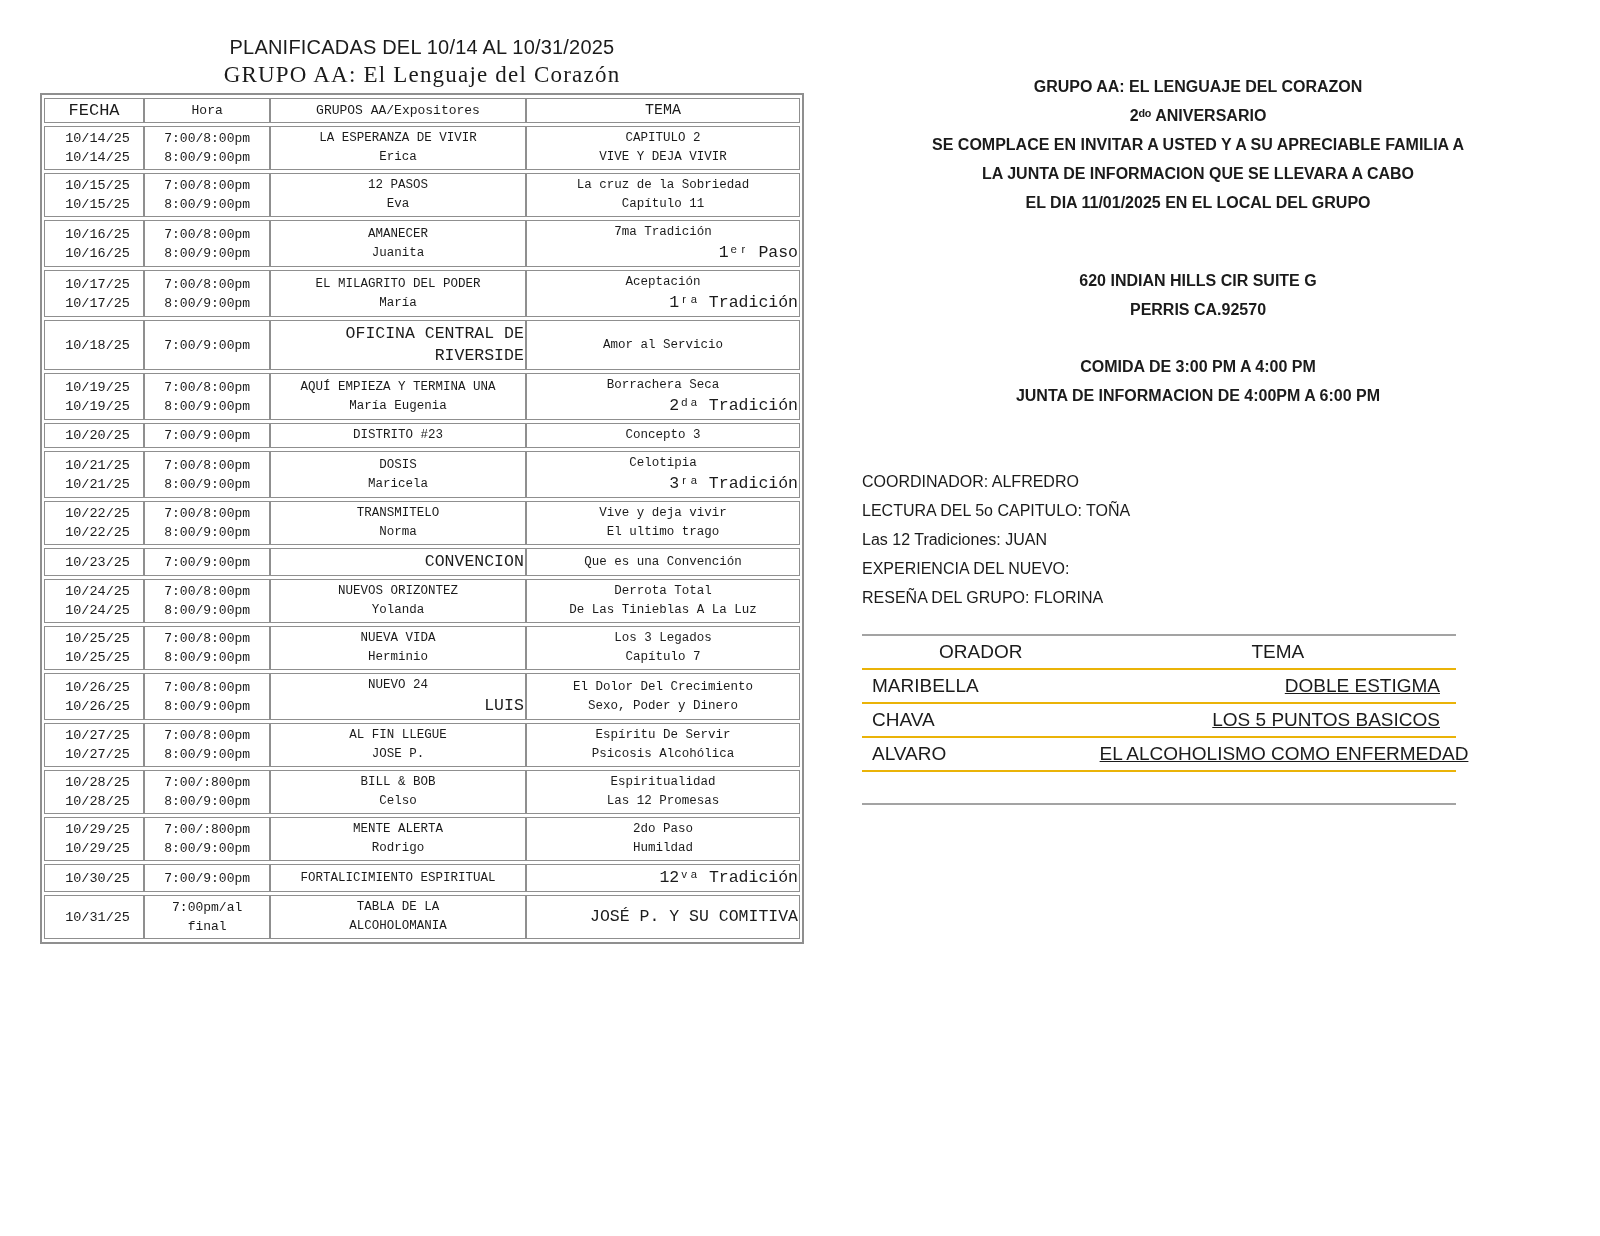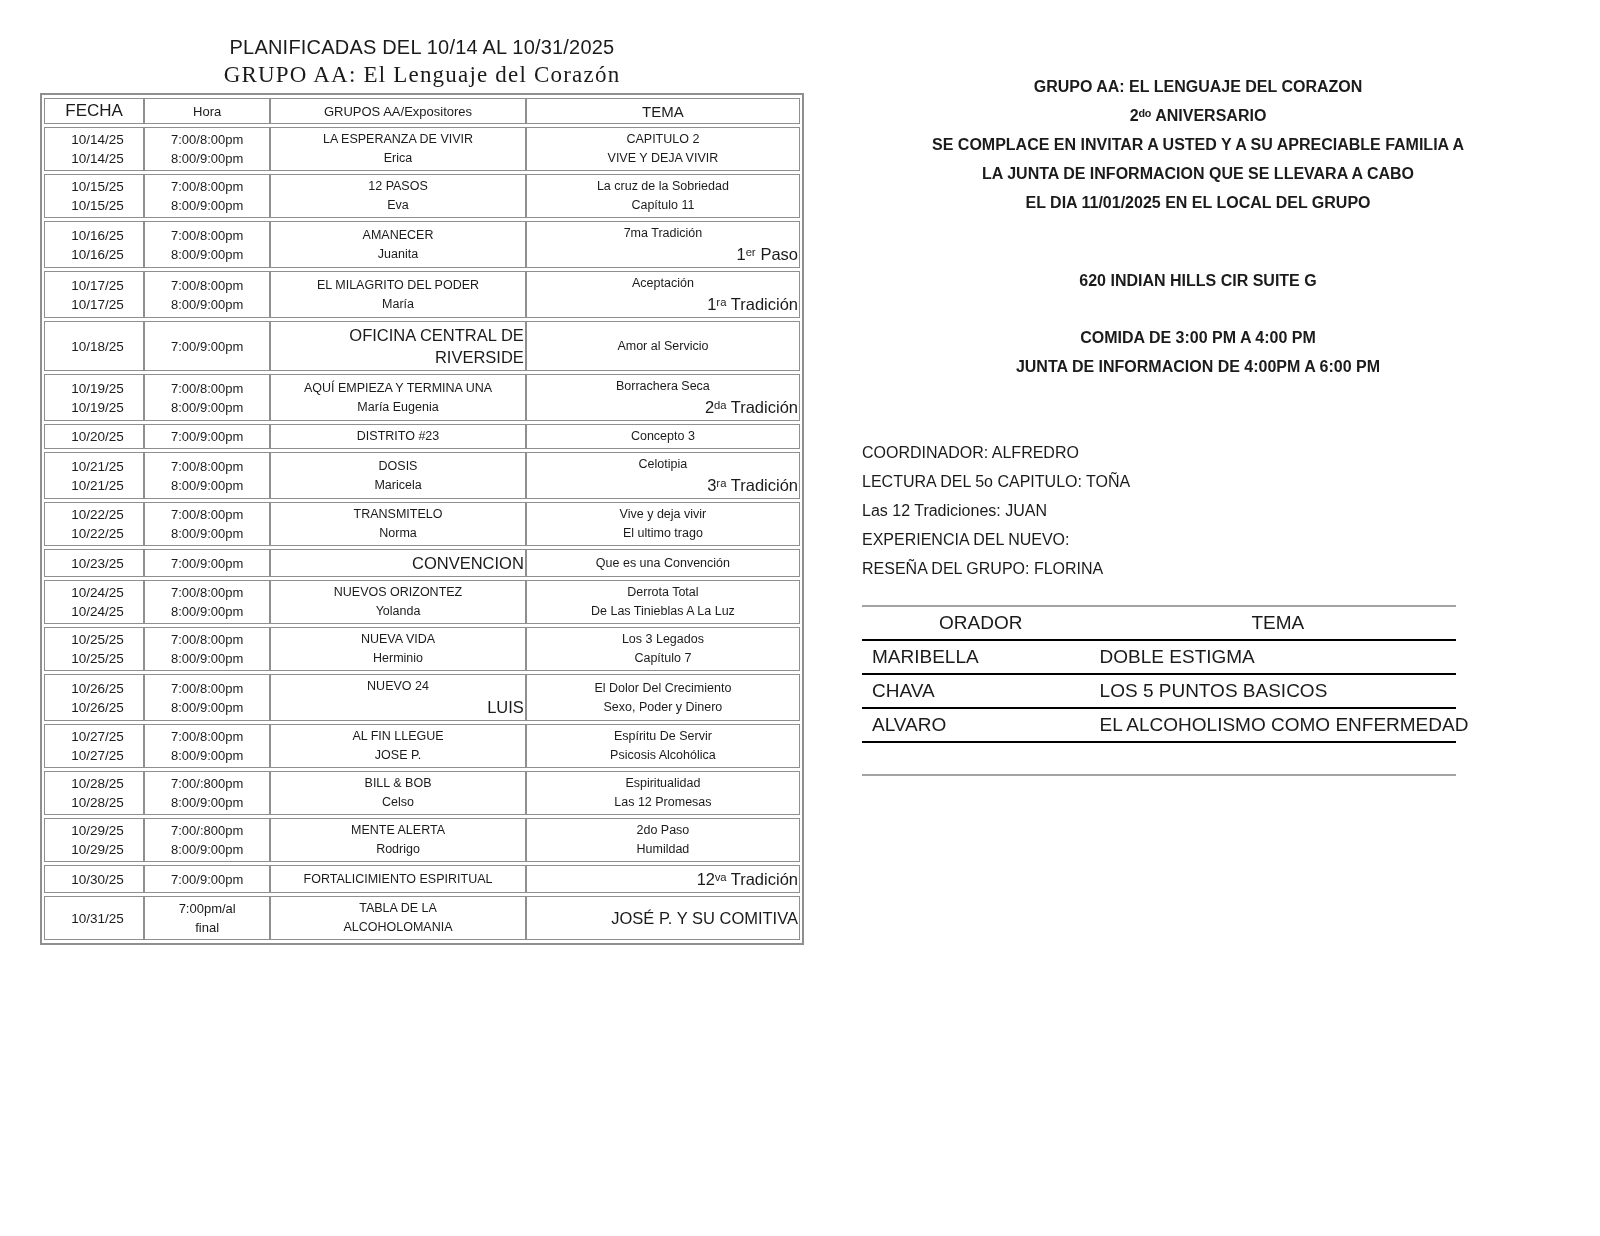--- a/index.html
+++ b/index.html
@@ -6,46 +6,46 @@
   body{
     width:1600px;height:1236px;background:#ffffff;position:relative;
     font-family:"Liberation Sans",sans-serif;color:#1b1b1b;overflow:hidden;
   }
   
   .left-col{position:absolute;left:40px;top:36px;width:764px;}
   .title1{text-align:center;font-size:20px;letter-spacing:.2px;}
   .title2{text-align:center;font-family:"Liberation Serif","DejaVu Serif",serif;
           font-size:23px;letter-spacing:1.2px;margin-top:3px;}
   .tablewrap{border:2px solid #8f8f8f;margin-top:5px;padding:0 2px;background:#fff;}
-  table.schedule{width:100%;border-collapse:separate;border-spacing:0 3px;table-layout:fixed;}
+  table.schedule{width:100%;border-collapse:separate;border-spacing:0 3px;table-layout:fixed;font-family:Liberation Mono, monospace;}
   .schedule th,.schedule td{border:1px solid #8f8f8f;text-align:center;
           vertical-align:middle;padding:2px 1px;background:#fff;}
   .schedule th{font-weight:normal;}
   th.h-fecha{width:13%;font-size:17px;}
   th.h-hora{width:16.5%;font-size:13px;}
   th.h-grupo{width:34%;font-size:13px;}
   th.h-tema{width:36.5%;font-size:15px;}
   .line{font-size:12.5px;line-height:19px;white-space:nowrap;}
   .col-fecha .line{font-size:13.5px;padding-left:7px;}
   .col-hora .line{font-size:13px;}
   .line.lg{font-size:16.5px;line-height:22px;text-align:right;}
   
   .right-col{position:absolute;left:862px;top:72px;width:672px;}
   .inv-center{text-align:center;font-weight:bold;font-size:16px;line-height:29px;}
   .addr{margin-top:49px;}
   .prog{margin-top:28px;}
   .roles{margin-top:57px;font-weight:normal;font-size:16px;line-height:29px;text-align:left;}
   table.speakers{margin-top:22px;width:594px;border-collapse:collapse;font-size:19px;table-layout:fixed;}
-  .speakers th,.speakers td{border-top:2px solid #a3a3a3;border-bottom:2px solid #000000;
+  .speakers th,.speakers td{border-top:2px solid #a3a3a3;border-bottom:2px solid #eab308;
           font-weight:normal;padding:5px 0;white-space:nowrap;}
   .speakers th{text-align:center;}
   th.sp-orador{width:40%;}
   th.sp-tema{width:60%;}
   td.sp-orador-cell{text-align:left;padding-left:10px;}
-  td.sp-tema-cell{text-align:left;padding-right:16px;}
+  td.sp-tema-cell{text-align:right;padding-right:16px;text-decoration:underline;}
   .endline{width:594px;border-top:2px solid #a3a3a3;margin-top:31px;height:0;}
 </style>
 </head>
 <body>
 
 <div class="left-col">
   <div class="title1">PLANIFICADAS DEL 10/14 AL 10/31/2025</div>
   <div class="title2">GRUPO AA: El Lenguaje del Corazón</div>
   <div class="tablewrap">
     <table class="schedule">
@@ -373,20 +373,21 @@
 <div class="right-col">
   <div class="inv-center">
       <div>GRUPO AA: EL LENGUAJE DEL CORAZON</div>
       <div>2ᵈᵒ ANIVERSARIO</div>
       <div>SE COMPLACE EN INVITAR A USTED Y A SU APRECIABLE FAMILIA A</div>
       <div>LA JUNTA DE INFORMACION QUE SE LLEVARA A CABO</div>
       <div>EL DIA 11/01/2025 EN EL LOCAL DEL GRUPO</div>
     </div>
   <div class="inv-center addr">
       <div>620 INDIAN HILLS CIR SUITE G</div>
+      <div>PERRIS CA.92570</div>
     </div>
   <div class="inv-center prog">
       <div>COMIDA DE 3:00 PM A 4:00 PM</div>
       <div>JUNTA DE INFORMACION DE 4:00PM A 6:00 PM</div>
     </div>
   <div class="roles">
       <div>COORDINADOR: ALFREDRO</div>
       <div>LECTURA DEL 5o CAPITULO: TOÑA</div>
       <div>Las 12 Tradiciones: JUAN</div>
       <div>EXPERIENCIA DEL NUEVO:</div>

